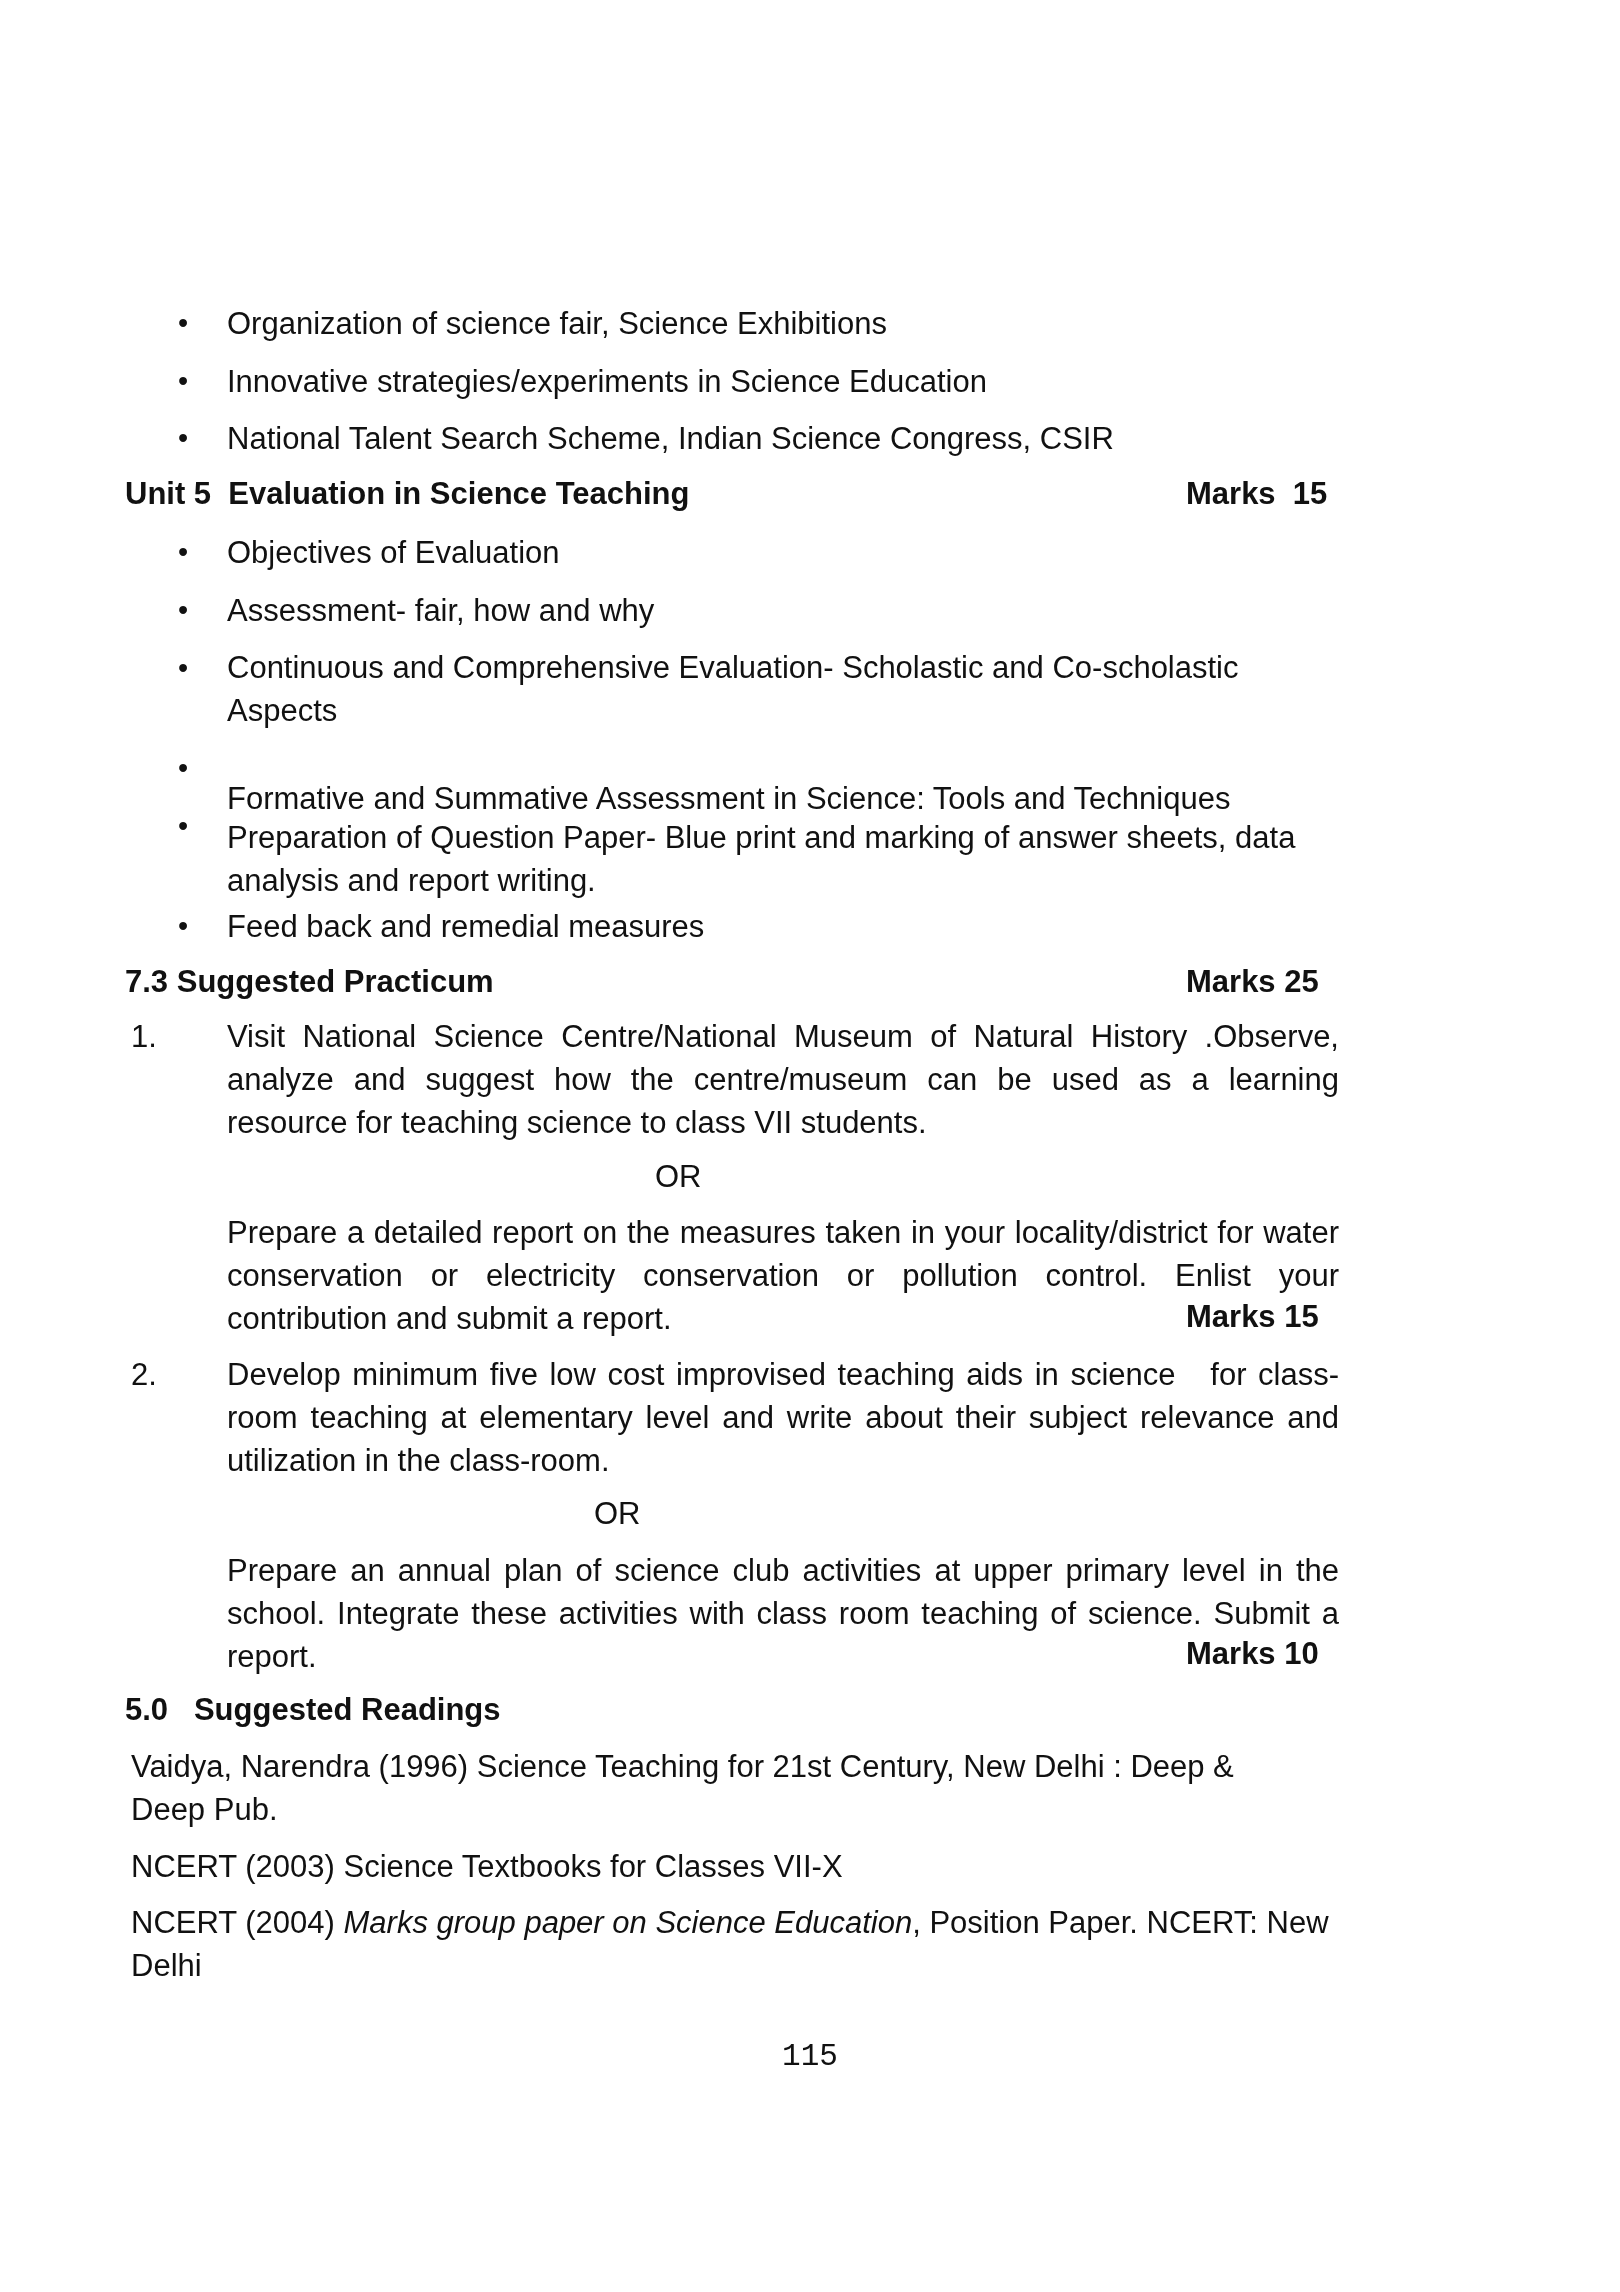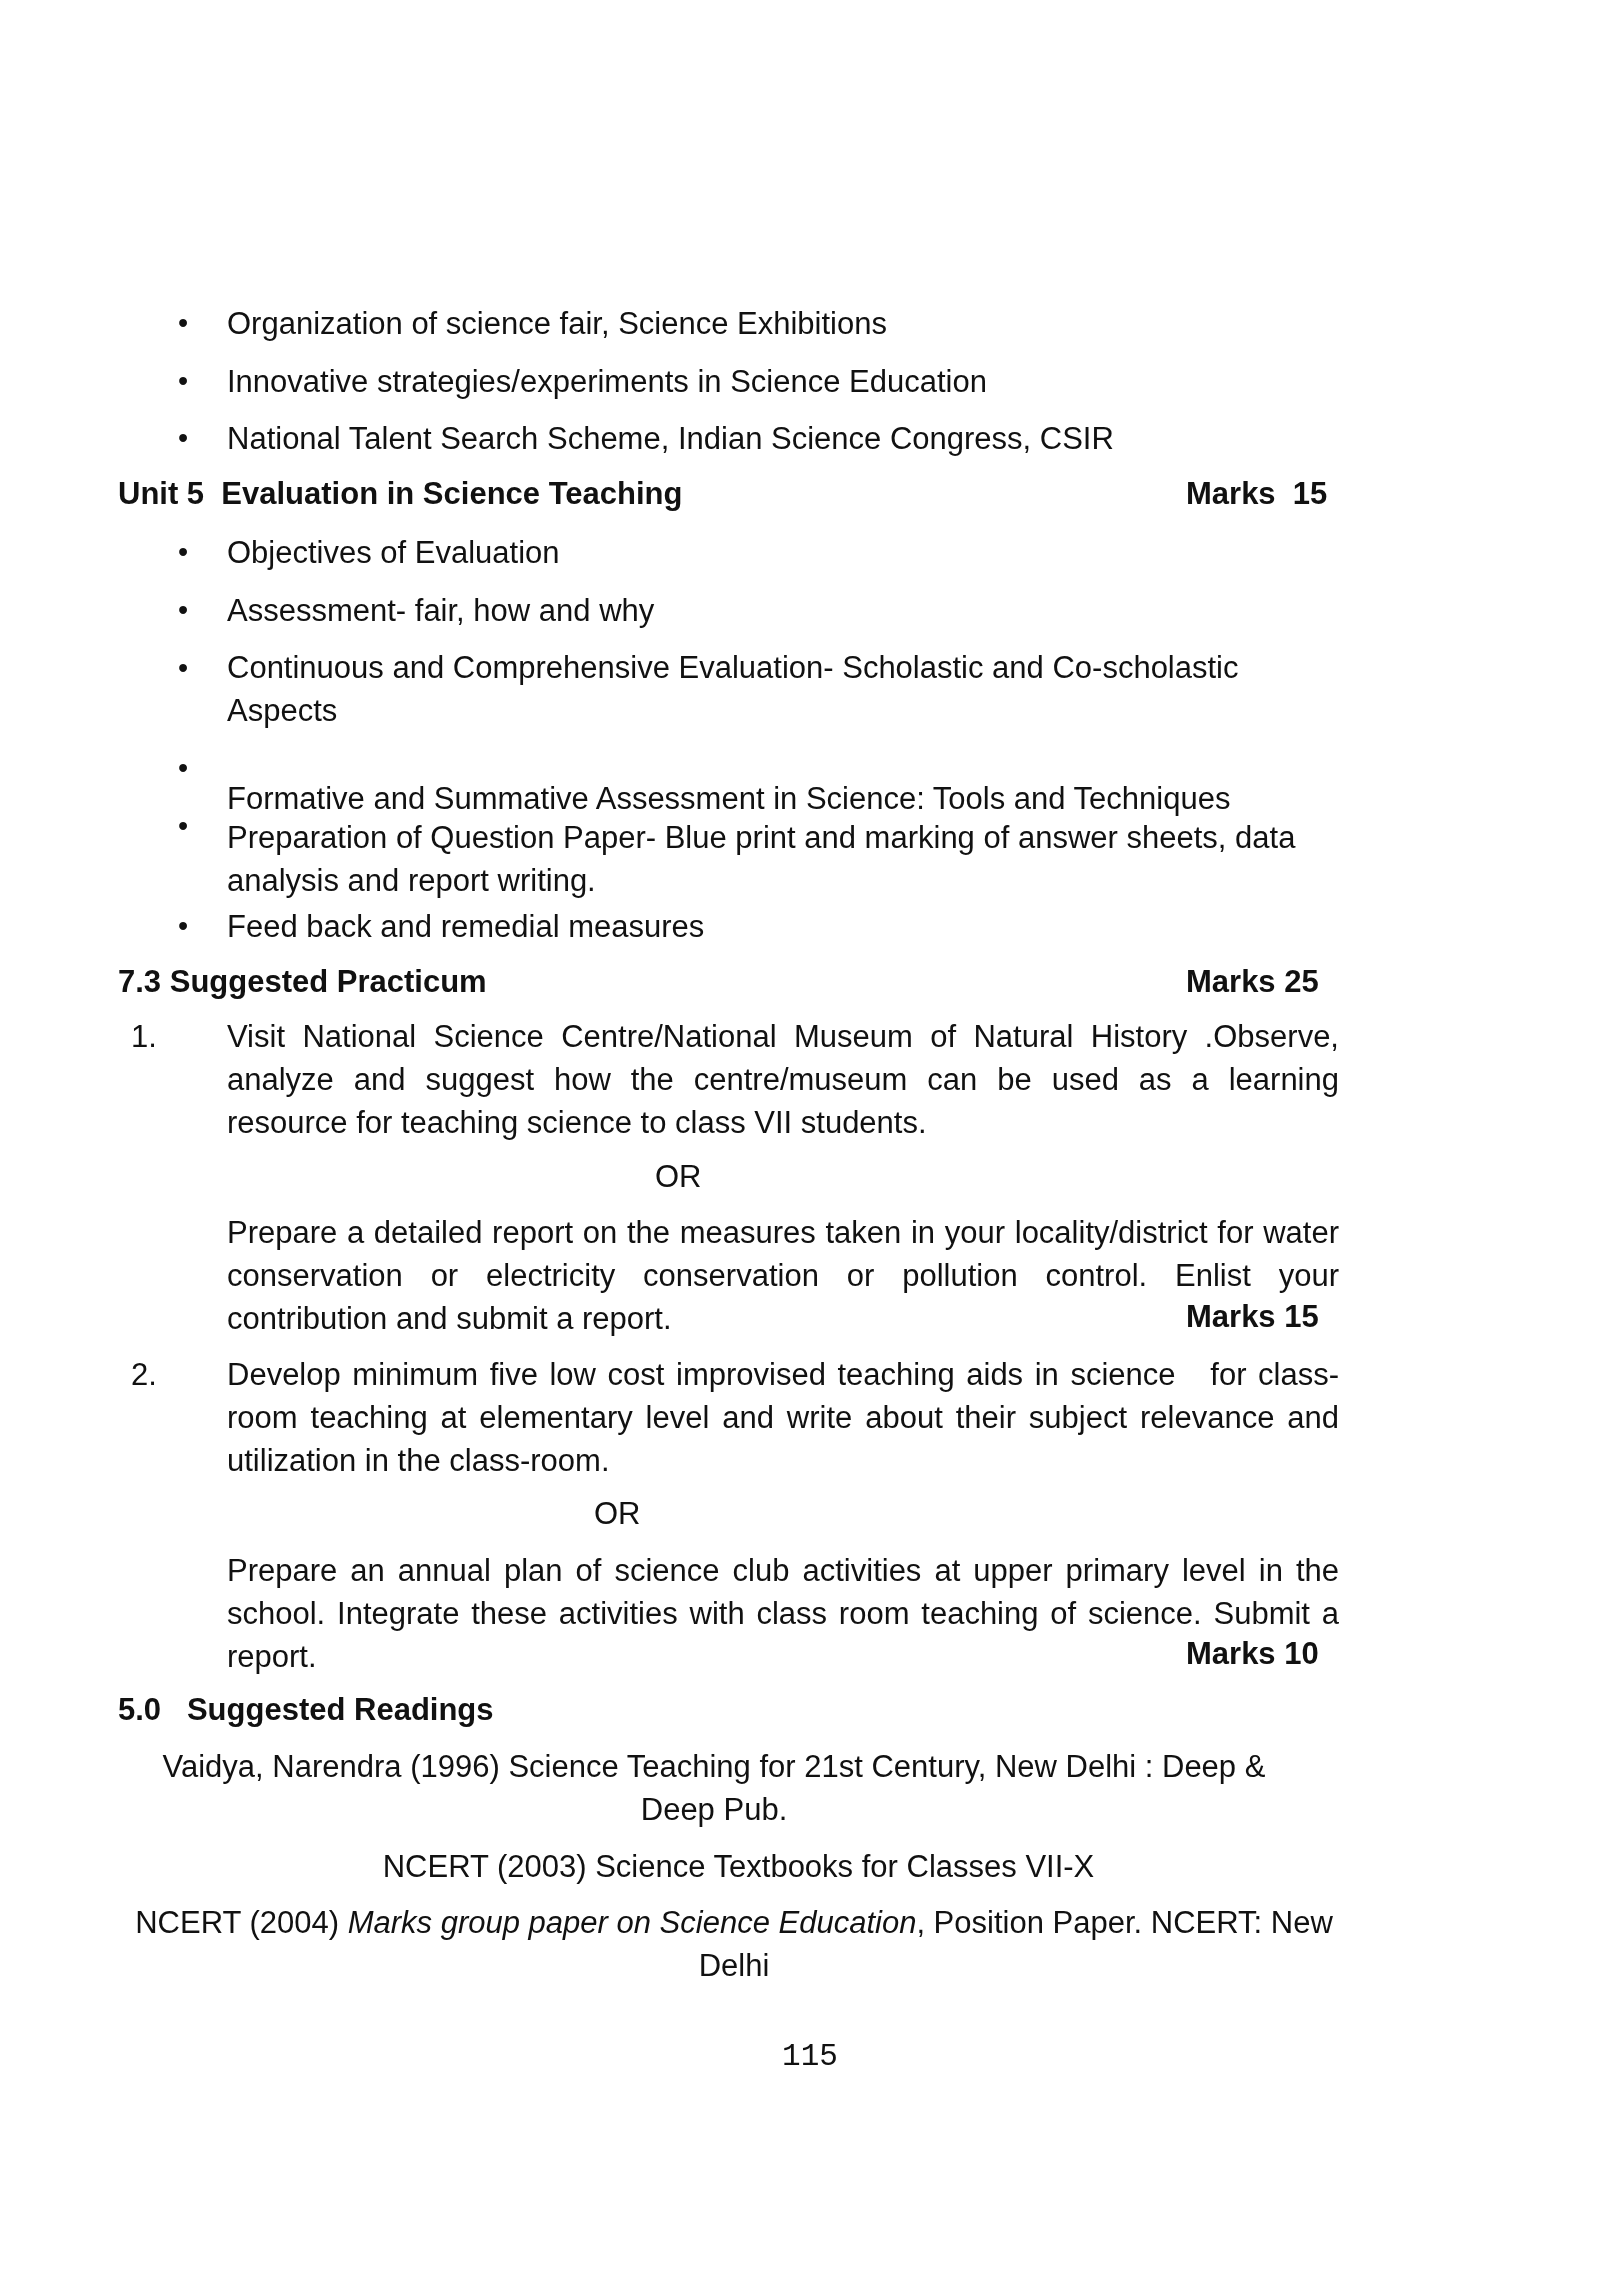--- a/index.html
+++ b/index.html
@@ -1,28 +1,28 @@
 <!DOCTYPE html>
 <html><head>
   <meta charset="utf-8">
   <style>
     html, body { margin: 0; padding: 0; background: #ffffff; }
     body { width: 1620px; height: 2293px; position: relative; overflow: hidden;
       font-family: "Liberation Sans", sans-serif; color: #111111; font-size: 31px; }
     .abs { position: absolute; white-space: nowrap; line-height: 37px; }
     .bullet { position: absolute; left: 178px; font-size: 29px; line-height: 37px; }
     .btext { left: 227px; }
-    .head { left: 118px; font-weight: bold; }
+    .head { left: 125px; font-weight: bold; }
     .marks { font-weight: bold; }
     .para { position: absolute; left: 227px; width: 1112px; text-align: justify;
       text-align-last: left; line-height: 43px; white-space: normal; }
     .wrap { position: absolute; white-space: normal; line-height: 43px; }
     .num { position: absolute; left: 131px; line-height: 43px; }
     .or { position: absolute; line-height: 37px; }
-    .ref { position: absolute; left: 131px; width: 1215px; line-height: 43px; white-space: normal; text-align: center; }
+    .ref { position: absolute; left: 131px; width: 1215px; line-height: 43px; white-space: normal; }
     .pageno { position: absolute; left: 0; width: 1620px; top: 2039px; text-align: center;
       font-family: Liberation Mono, monospace; font-size: 31px; }
     em { font-style: italic; }
   </style>
 </head>
 <body>
 
 <span class="bullet" style="top:305px">•</span>
 <span class="abs btext" style="top:305px">Organization of science fair, Science Exhibitions</span>
 <span class="bullet" style="top:363px">•</span>

